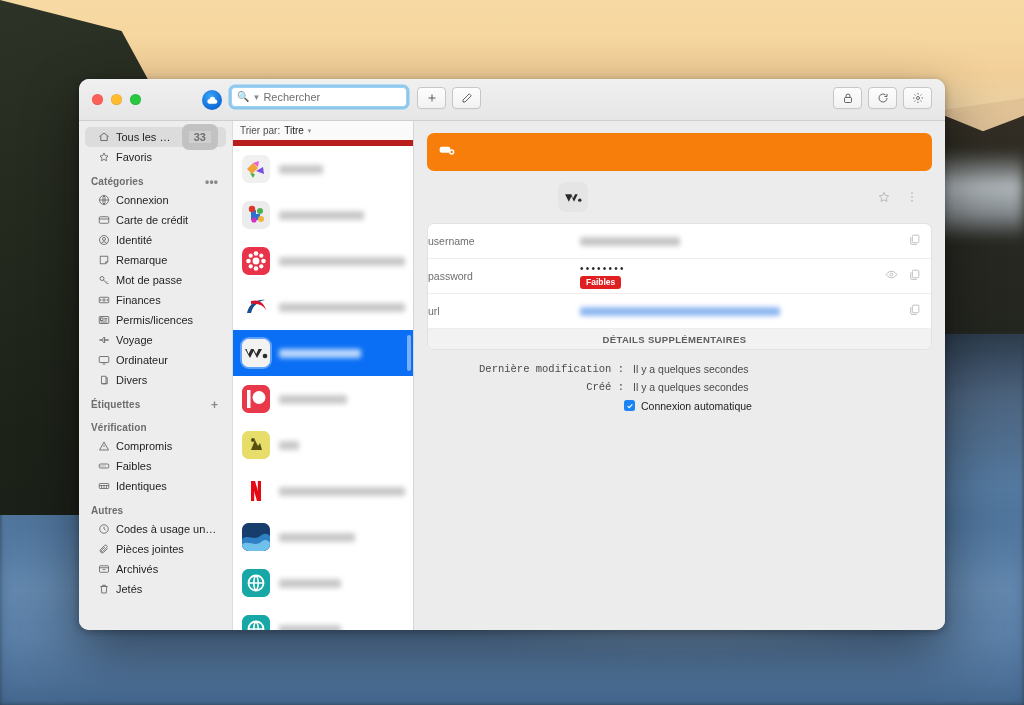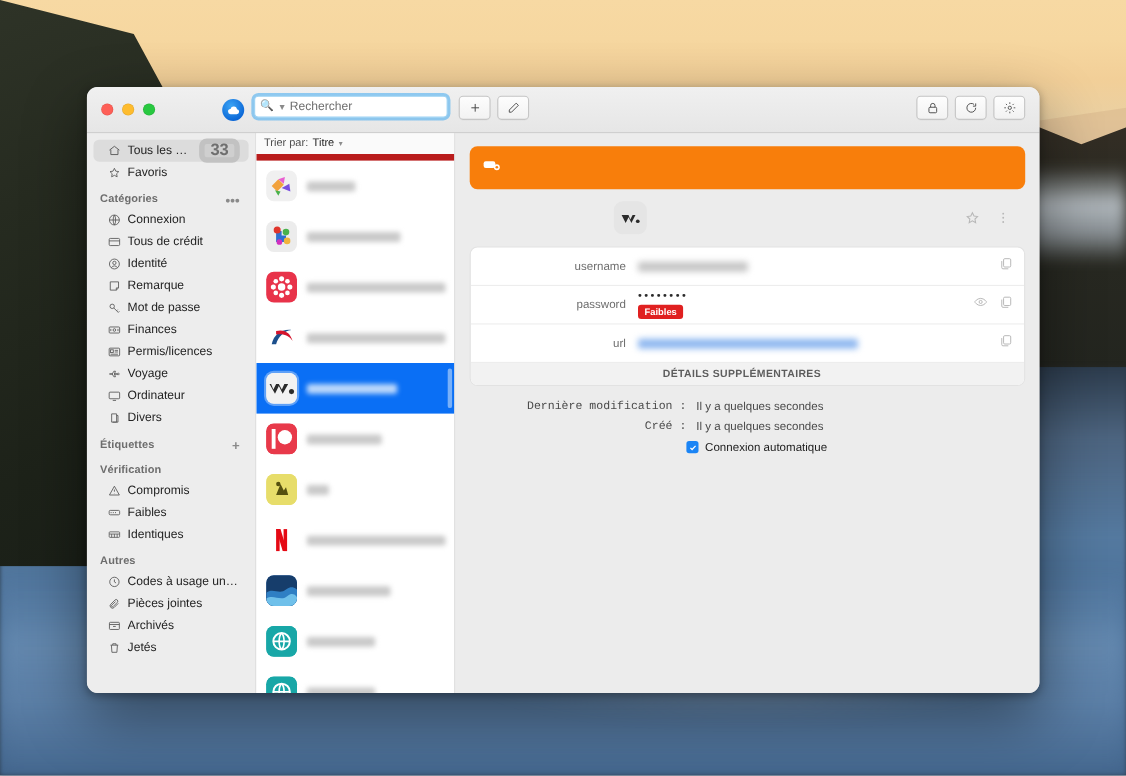--- a/index.html
+++ b/index.html
@@ -176,22 +176,22 @@
     padding: 0 8px 0 12px;
     gap: 6px;
     border-radius: 5px;
     margin: 0 6px;
   }
   .side-row.sel { background: #dcdcdc; }
   .side-row .ico { width: 13px; height: 13px; flex: 0 0 13px; color:#5a5a5a; display:flex; align-items:center; justify-content:center;}
   .side-row .ico svg { width: 12px; height: 12px; }
   .side-row .lbl { flex: 1; white-space: nowrap; overflow: hidden; text-overflow: ellipsis; }
   .side-row .cnt {
-    font-size: 15px; color:#6f6f6f;
-    background:#dfdfdf; border:5px solid #be185d;
+    font-size: 11px; color:#6f6f6f;
+    background:#dfdfdf; border:7px solid #be185d;
     border-radius: 7px; padding: 0 5px; line-height: 12px; font-weight: bold;
   }
   .side-row.sel .cnt { background:#cfcfcf; border-color:#c2c2c2; }
 
   .side-head {
     display:flex; align-items:center; justify-content: space-between;
     font-size: 10px; font-weight: bold; color:#6d6d6d;
     padding: 9px 14px 3px 12px;
     letter-spacing: .1px;
   }
@@ -283,21 +283,21 @@
   }
   .frow {
     display:flex; align-items:center;
     min-height: 34px;
     border-bottom: 1px solid #ededed;
     padding: 0 10px 0 0;
   }
   .frow:last-child { border-bottom: none; }
   .fkey {
     width: 152px; flex: 0 0 152px;
-    text-align: right; padding-right: 11px;
+    text-align: left; padding-right: 11px;
     font-size: 10.5px; color:#6e6e6e;
     box-sizing: border-box;
   }
   .fval { flex: 1; display:flex; flex-direction: column; gap: 3px; }
   .blur-txt {
     height: 9px; border-radius:2px;
     background:#c6c6c6; filter: blur(2.8px);
   }
   .blur-txt.link { background:#8fb8f0; }
   .dots { letter-spacing: 2.2px; font-size: 10px; color:#2a2a2a; line-height: 9px; }
@@ -446,21 +446,21 @@
         </span>
         <span class="lbl">Connexion</span>
       </div>
       <div class="side-row">
         <span class="ico">
           <svg viewBox="0 0 24 24" stroke="#5a5a5a" stroke-width="1.6" fill="none">
               <rect x="2.5" y="5.5" width="19" height="13" rx="2"></rect>
               <path d="M2.5 10h19"></path>
             </svg>
         </span>
-        <span class="lbl">Tous de crédit</span>
+        <span class="lbl">Carte de crédit</span>
       </div>
       <div class="side-row">
         <span class="ico">
           <svg viewBox="0 0 24 24" stroke="#5a5a5a" stroke-width="1.6" fill="none">
               <circle cx="12" cy="12" r="9"></circle>
               <circle cx="12" cy="10" r="3"></circle>
               <path d="M6.5 19a6 6 0 0 1 11 0"></path>
             </svg>
         </span>
         <span class="lbl">Identité</span>

